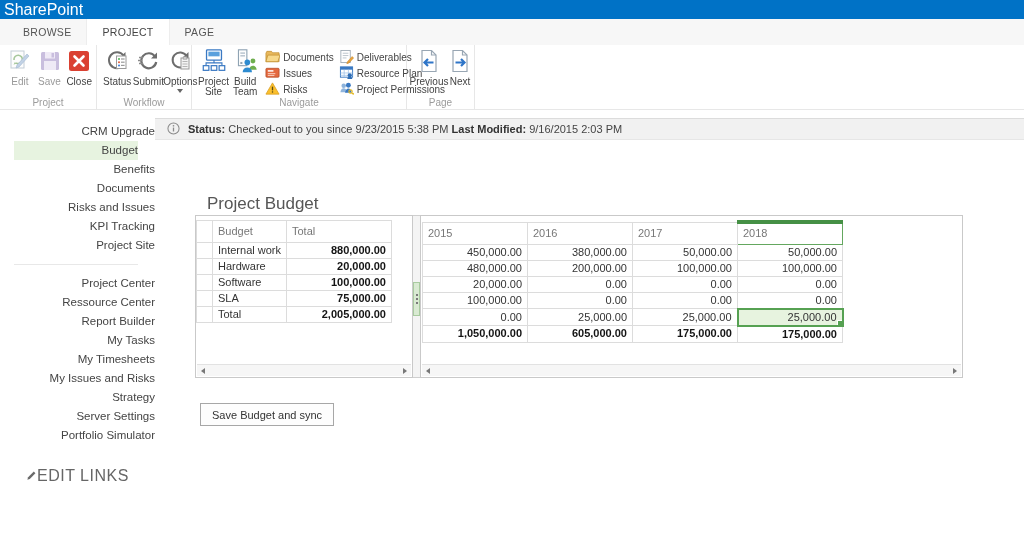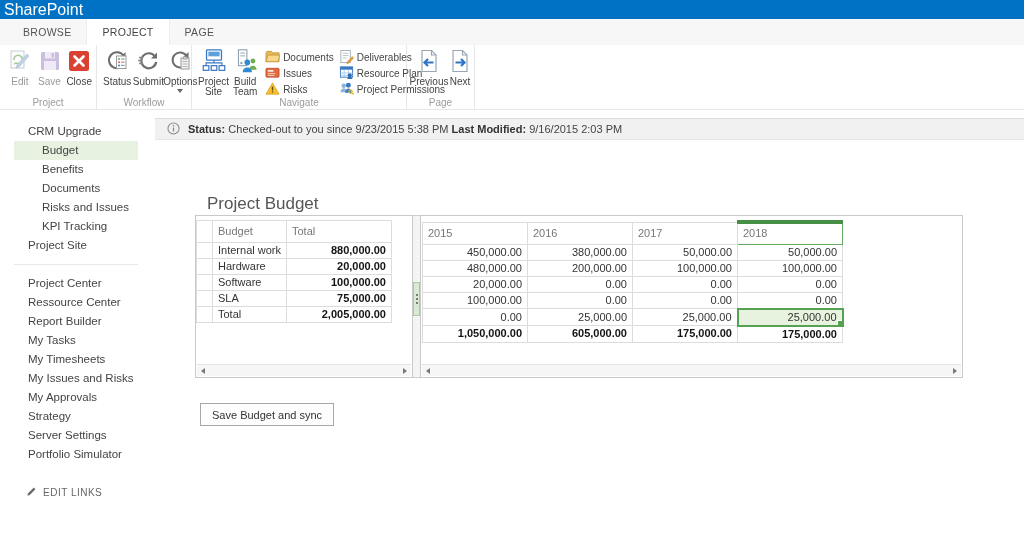--- a/index.html
+++ b/index.html
@@ -25,26 +25,26 @@
   .bigbtn .blabel{font-size:10px;color:#444;line-height:10px;text-align:center;margin-top:2px;white-space:normal;}
   .bigbtn.disabled .blabel{color:#9a9a9a;}
   .caret{width:0;height:0;border-left:3px solid transparent;border-right:3px solid transparent;
     border-top:4px solid #666;margin-top:2px;}
   .smallstack{display:flex;flex-direction:column;margin-left:5px;padding-top:2px;}
   .smallbtn{display:flex;align-items:center;height:16px;font-size:10px;color:#444;white-space:nowrap;cursor:pointer;}
   .smallbtn svg{margin-right:3px;flex:0 0 auto;}
   
   .sidebar{position:absolute;left:0;top:110px;width:155px;bottom:0;background:#fff;
     font-size:11.5px;color:#444;padding-top:12px;box-sizing:border-box;}
-  .side-item{line-height:19px;padding-left:28px;cursor:pointer;white-space:nowrap;}
+  .side-item{line-height:19px;padding-left:28px;cursor:pointer;white-space:nowrap;text-align:right;}
   .side-item.l2{padding-left:42px;}
   .side-item.selected{background:#e7f3e0;margin-left:14px;margin-right:17px;padding-left:28px;}
   .side-divider{border-top:1px solid #e8e8e8;margin:9px 17px 9px 14px;}
-  .edit-links{margin-top:22px;padding-left:26px;font-size:10px;color:#666;
-    letter-spacing:.5px;display:flex;align-items:center;gap:6px;cursor:pointer;}
+  .edit-links{margin-top:22px;padding-left:26px;font-size:16px;color:#666;
+    letter-spacing:.5px;display:flex;align-items:center;cursor:pointer;}
   
   .status-bar{position:absolute;left:155px;right:0;top:118px;height:22px;background:#f1f1f1;
     border-top:1px solid #dcdcdc;border-bottom:1px solid #e6e6e6;display:flex;align-items:center;
     font-size:11px;color:#444;padding-left:12px;box-sizing:border-box;gap:8px;}
   .status-bar b{color:#333;}
   
   .page-title{position:absolute;left:207px;top:194px;font-size:17px;color:#565656;font-weight:400;margin:0;}
   .panel{position:absolute;top:215px;height:163px;background:#fff;border:1px solid #c9c9c9;box-sizing:border-box;}
   .panel-left{left:195px;width:218px;}
   .panel-right{left:420px;width:543px;}
@@ -292,21 +292,20 @@
       <div class="side-item l2">Risks and Issues</div>
       <div class="side-item l2">KPI Tracking</div>
       <div class="side-item">Project Site</div>
       <div class="side-divider"></div>
       <div class="side-item">Project Center</div>
       <div class="side-item">Ressource Center</div>
       <div class="side-item">Report Builder</div>
       <div class="side-item">My Tasks</div>
       <div class="side-item">My Timesheets</div>
       <div class="side-item">My Issues and Risks</div>
-      <div class="side-item">My Approvals</div>
       <div class="side-item">Strategy</div>
       <div class="side-item">Server Settings</div>
       <div class="side-item">Portfolio Simulator</div>
     </div>
   <div class="edit-links">
     <span><svg viewBox="0 0 12 12" width="11" height="11">
           <path d="M1.5 10.5l.8-2.6 6.2-6.2 1.8 1.8-6.2 6.2z" fill="#6a6a6a"></path>
         </svg></span>
     <span>EDIT LINKS</span>
   </div>

